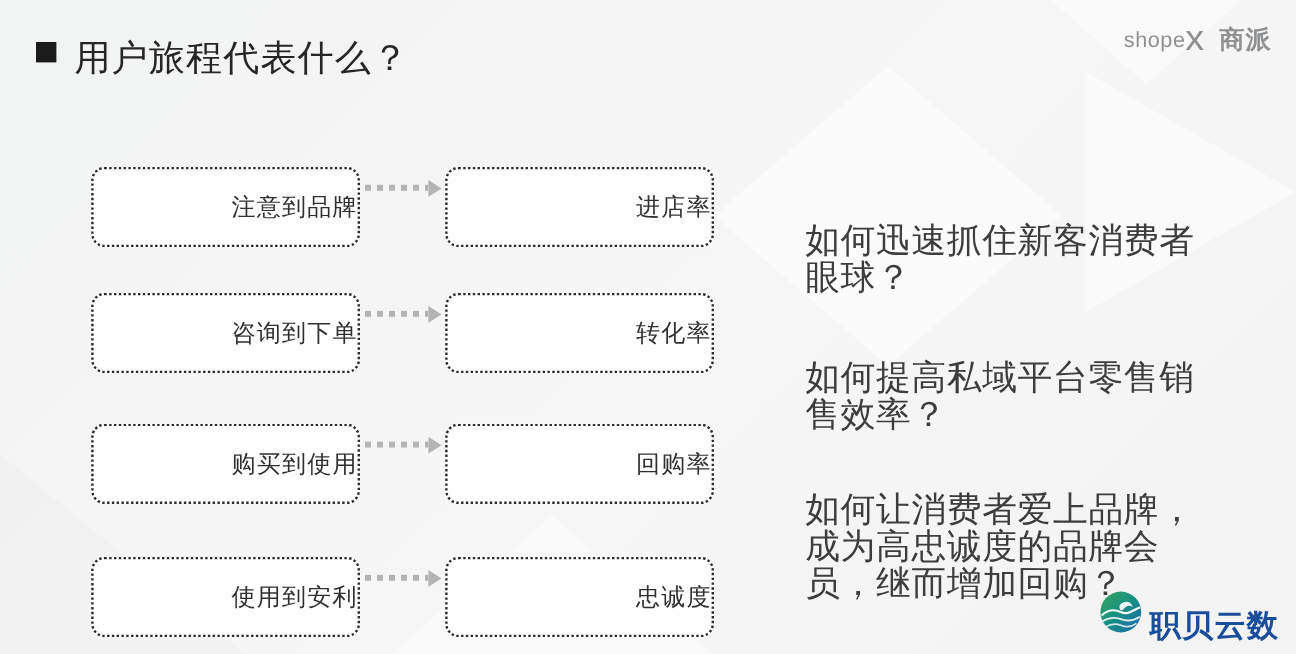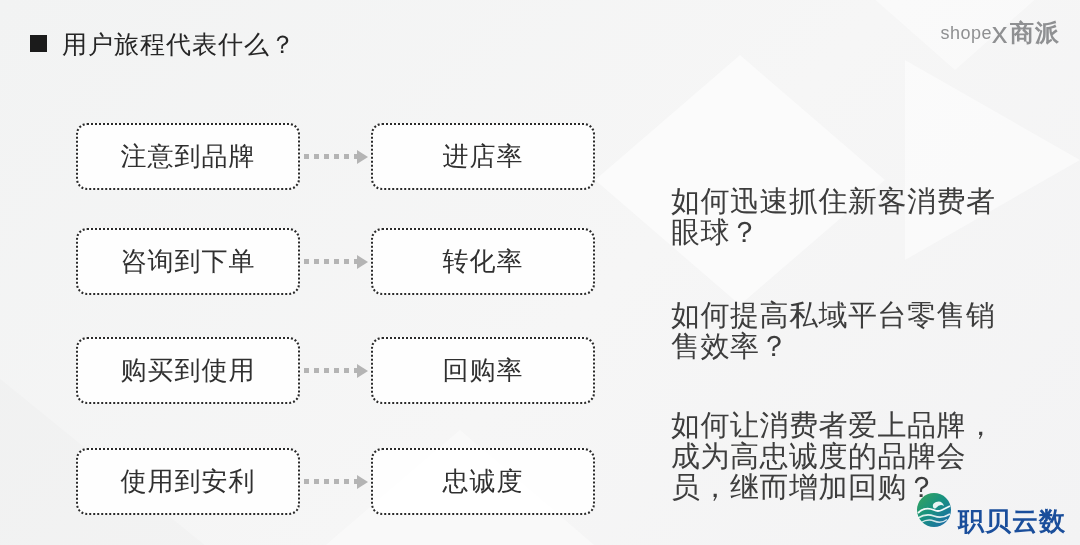--- a/index.html
+++ b/index.html
@@ -36,40 +36,40 @@
   
   .title-row {
     position: absolute; left: 30px; top: 28px;
     display: flex; align-items: flex-start; gap: 15px;
   }
   .title-bullet {
     width: 17px; height: 17px; margin-top: 7px;
     background: #1b1b1b; flex: 0 0 auto;
   }
   .page-title {
-    font-size: 25px; font-weight: 500; color: #262626; letter-spacing: 1px;
+    font-size: 30px; font-weight: 500; color: #262626; letter-spacing: 1px;
   }
 
   
   .brand {
     position: absolute; right: 20px; top: 16px;
     display: flex; align-items: center; color: #8f9092;
   }
   .brand .wordmark { font-size: 18px; font-weight: 400; letter-spacing: 0.5px; }
   .brand .xmark { font-size: 30px; font-weight: 400; margin: 0 1px 0 0; transform: scaleX(1.05); }
-  .brand .cnname { font-size: 24px; font-weight: 600; letter-spacing: 1px; margin-left: 2px; }
+  .brand .cnname { font-size: 21px; font-weight: 600; letter-spacing: 1px; margin-left: 12px; }
 
   
   .row { position: absolute; left: 76px; width: 519px; height: 67px; }
   .jbox {
-    position: absolute; top: 0; width: 224px; height: 67px;
+    position: absolute; top: 16px; width: 224px; height: 67px;
     background: rgba(255,255,255,0.9);
     border: 2px dotted #2a2a2a; border-radius: 11px;
-    display: flex; align-items: center; justify-content: center;
-    font-size: 26px; color: #303030; letter-spacing: 1px;
+    display: flex; align-items: center; justify-content: flex-end;
+    font-size: 20px; color: #303030; letter-spacing: 1px;
   }
   .jbox.stage { left: 0; }
   .jbox.metric { left: 295px; }
   .arrow {
     position: absolute; left: 228px; width: 64px; top: 0; height: 100%;
     display: flex; align-items: center;
   }
   .arrow .dash {
     flex: 1; height: 5px;
     background: repeating-linear-gradient(90deg, #b4b4b4 0 5px, transparent 5px 10px);

